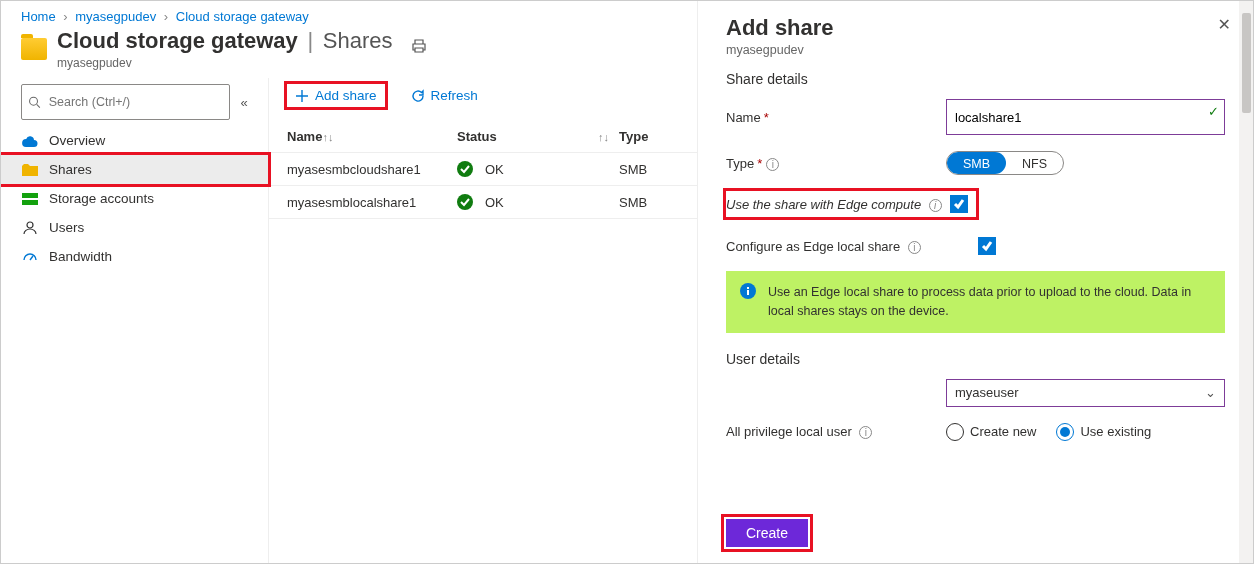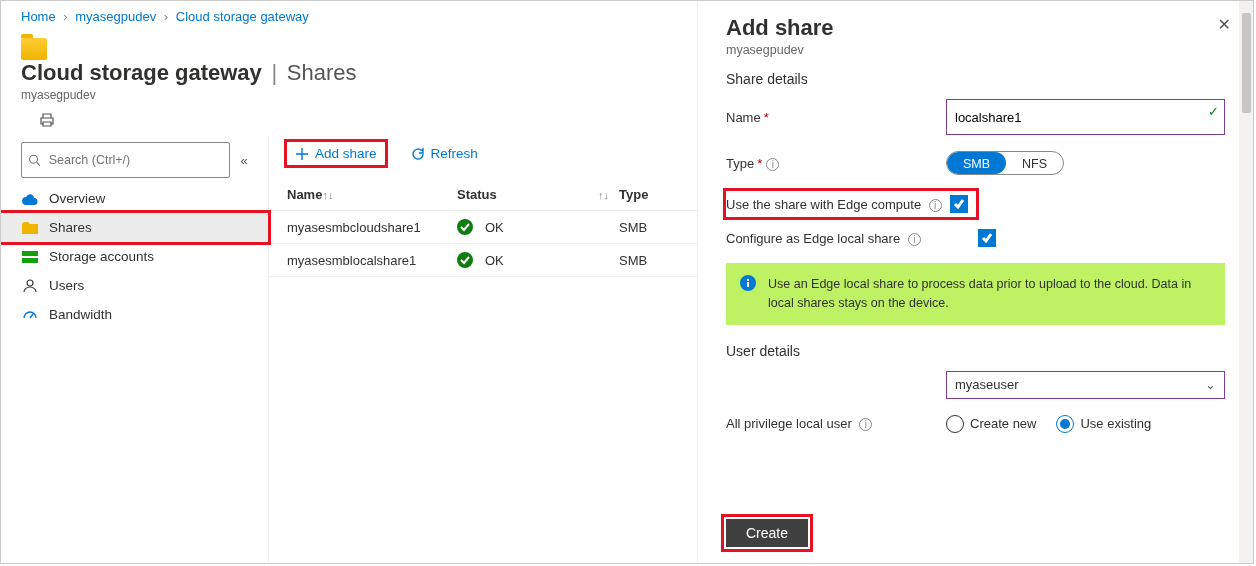--- a/index.html
+++ b/index.html
@@ -7,21 +7,21 @@
   .app { display: flex; width: 1254px; height: 564px; border: 1px solid #ccc; position: relative; overflow: hidden; }
   .main { flex: 0 0 672px; border-right: 1px solid #eee; display: flex; flex-direction: column; }
   .panel { flex: 1; position: relative; padding: 14px 28px; overflow: hidden; }
 
   
   .breadcrumb { padding: 8px 20px 4px; font-size: 13px; }
   .breadcrumb a { color: #0078d4; text-decoration: none; }
   .breadcrumb .sep { color: #888; margin: 0 4px; }
 
   
-  .page-header { padding: 0 20px 8px; display: flex; align-items: flex-start; flex-direction: column; }
+  .page-header { padding: 0 20px 8px; display: flex; align-items: flex-start; }
   .page-header .folder-icon { width: 26px; height: 22px; margin-top: 10px; margin-right: 10px; background: linear-gradient(#ffcc33,#f0b400); border-radius: 2px; position: relative; }
   .page-header .folder-icon:before { content:""; position:absolute; top:-4px; left:0; width:12px; height:4px; background:#f0b400; border-radius:2px 2px 0 0; }
   .title-block .title { font-size: 22px; font-weight: 600; display: inline; }
   .title-block .subtitle-sep { font-size: 22px; color: #888; font-weight: 300; margin: 0 6px;}
   .title-block .section-title { font-size: 22px; color: #555; font-weight: 300; }
   .title-block .sub { font-size: 12px; color: #666; margin-top: 2px; }
   .print-icon { margin-left: 18px; margin-top: 10px; color:#555; }
   .print-icon svg { width:16px; height:16px; }
 
   
@@ -87,21 +87,21 @@
 
   .radios { display:flex; align-items:center; gap:20px; }
   .radio { display:flex; align-items:center; gap:6px; cursor:pointer; }
   .r-outer { width:18px; height:18px; border:1px solid #323130; border-radius:50%; display:inline-flex; align-items:center; justify-content:center;}
   .r-outer.sel { border-color:#0078d4; }
   .r-inner { width:10px; height:10px; background:#0078d4; border-radius:50%; }
 
   .select-box { flex:1; border:1px solid #7d3c98; height:28px; display:flex; align-items:center; padding:0 8px; justify-content:space-between; cursor:pointer; }
   .select-box .chev { color:#555; }
 
-  .primary-btn { background:#404040; color:#fff; border:none; padding:6px 20px; font-size:14px; cursor:pointer; }
+  .primary-btn { background:#6d28d9; color:#fff; border:none; padding:6px 20px; font-size:14px; cursor:pointer; }
   .primary-btn.hl { outline:3px solid #e81123; outline-offset:2px; }
 
   .footer { position:absolute; bottom:16px; left:28px; }
 
   
   svg { display:block; }
 </style>
 </head>
 <body>
 
@@ -264,21 +264,21 @@
     </div>
 
     <div class="form-row">
       <div class="label"><span>Type</span><span class="req">*</span><span class="info-ic">i</span></div>
       <div class="pill">
         <span class="on">SMB</span>
         <span class="off">NFS</span>
       </div>
     </div>
 
-    <div class="form-row hl-red" style="padding:4px 8px 4px 0; margin-bottom:12px; width:250px;">
+    <div class="form-row hl-red" style="padding:4px 8px 4px 0; margin-bottom:20px; width:250px;font-style:italic;">
       <div class="short-label" style="flex:1">
         <span>Use the share with Edge compute</span> <span class="info-ic">i</span>
       </div>
       <div class="check">
           <svg viewBox="0 0 12 12">
             <path d="M2 6l3 3 5-7"></path>
           </svg>
         </div>
     </div>
 

